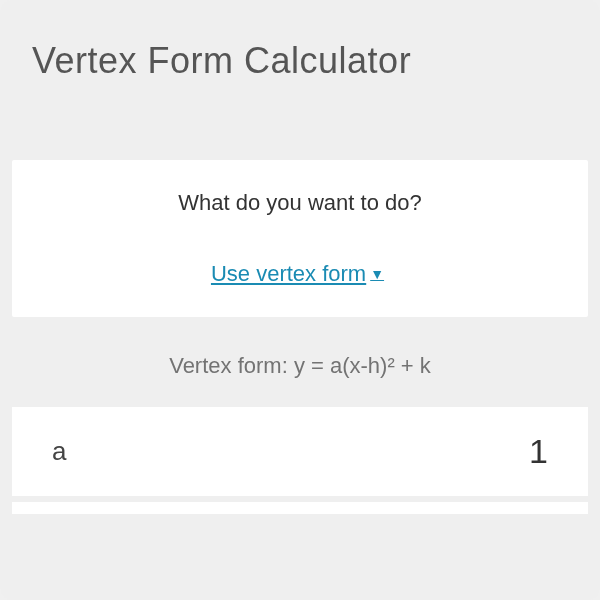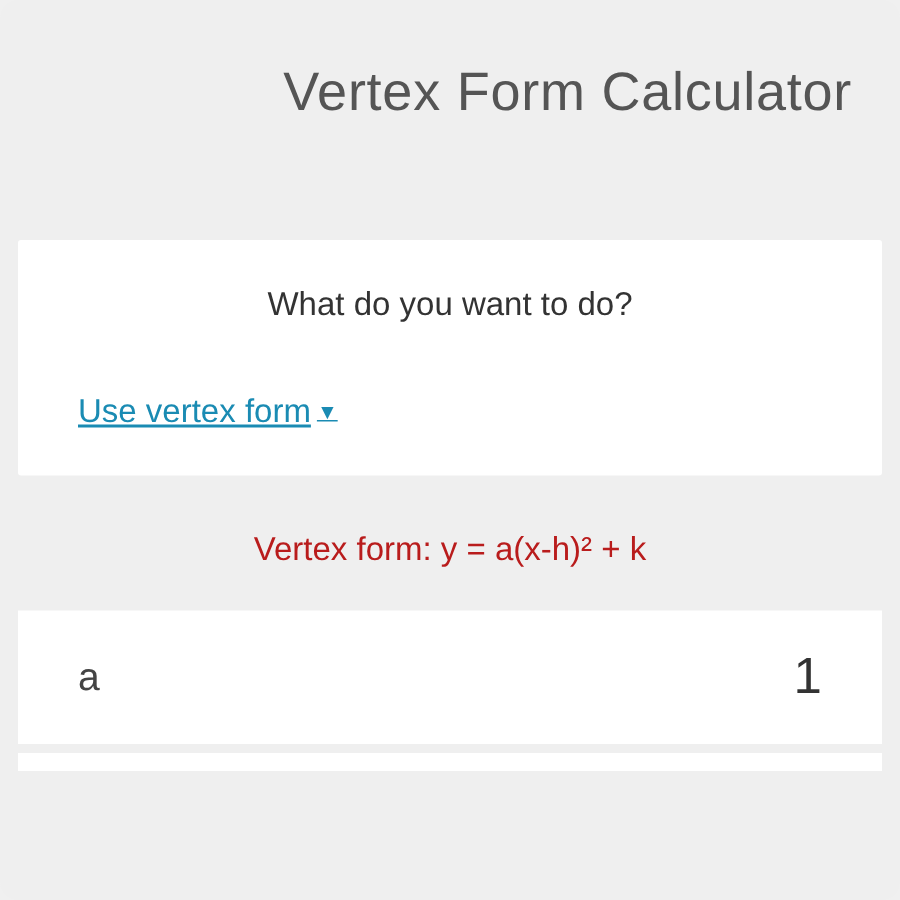--- a/index.html
+++ b/index.html
@@ -16,21 +16,21 @@
     }
     .container {
       width: 100%;
       height: 100%;
       background: #efefef;
       padding: 12px;
       border-radius: 12px;
     }
     .header {
       padding: 28px 20px 35px 20px;
-      text-align: right;
+      text-align: left;
     }
     .title {
       font-size: 36px;
       font-weight: 300;
       color: #555;
       letter-spacing: 0.5px;
     }
     .card {
       background: #ffffff;
       border-radius: 2px;
@@ -42,21 +42,21 @@
     }
     .question-text {
       text-align: center;
       font-size: 22px;
       color: #333;
       font-weight: 400;
       margin-bottom: 45px;
     }
     .dropdown-row {
       display: flex;
-      justify-content: flex-start;
+      justify-content: center;
       align-items: center;
       padding-right: 5px;
     }
     .dropdown-link {
       color: #1a8bb3;
       font-size: 22px;
       text-decoration: underline;
       cursor: pointer;
       display: inline-flex;
       align-items: center;
@@ -66,21 +66,21 @@
       font-size: 14px;
       text-decoration: none;
     }
     .formula-header {
       background: #efefef;
       padding: 28px 20px;
       text-align: center;
     }
     .formula-text {
       font-size: 22px;
-      color: #b91c1c;
+      color: #737373;
       font-weight: 400;
     }
     .input-card {
       background: #ffffff;
       display: flex;
       justify-content: space-between;
       align-items: center;
       padding: 25px 40px;
       margin-bottom: 6px;
     }

